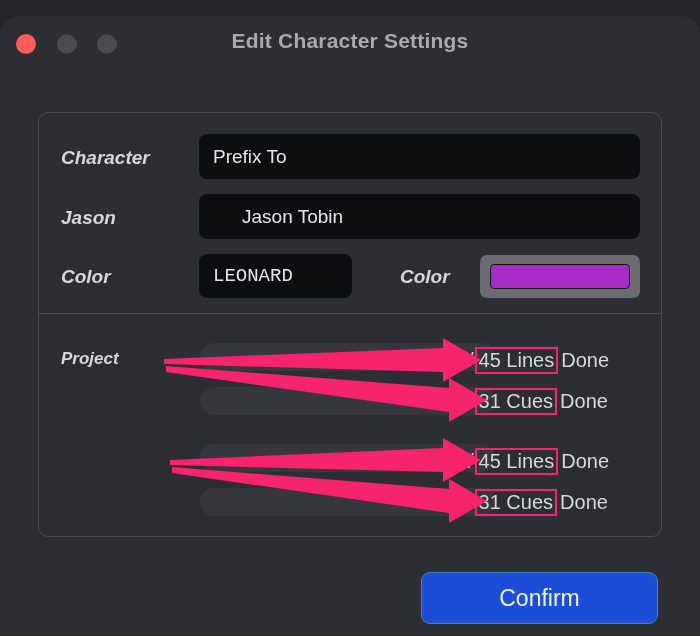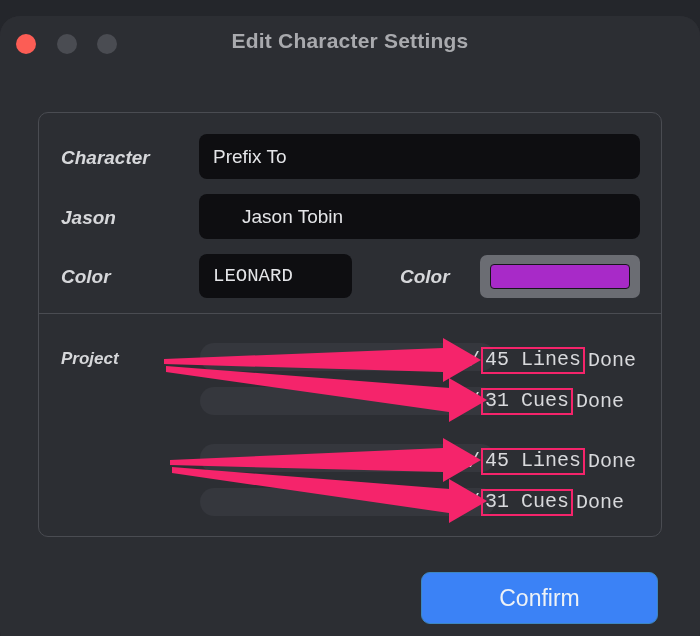--- a/index.html
+++ b/index.html
@@ -128,21 +128,20 @@
   #bar-t2 { top: 472px; }
 
   .stat-row {
     position: absolute;
     height: 28px;
     display: flex;
     align-items: center;
     font-size: 20px;
     color: #d8d9dc;
     white-space: nowrap;
-    font-family: Liberation Mono, monospace;
   }
   .stat-prefix { margin-right: 1px; }
   .stat-box {
     border: 2px solid #f5246b;
     padding: 1px 2px 2px 2px;
     line-height: 1;
     color: #d8d9dc;
   }
   .stat-suffix { margin-left: 3px; }
 
@@ -157,21 +156,21 @@
     left: 0; top: 0;
     width: 700px; height: 636px;
     pointer-events: none;
   }
 
   
   #confirm-button {
     position: absolute;
     left: 421px; top: 556px;
     width: 237px; height: 52px;
-    background: #3b82f6;
+    background: #1d4ed8;
     border: 1px solid #3d86c0;
     border-radius: 9px;
     color: #eef2f6;
     font-size: 23px;
     display: flex;
     align-items: center;
     justify-content: center;
   }
 </style>
 </head>

